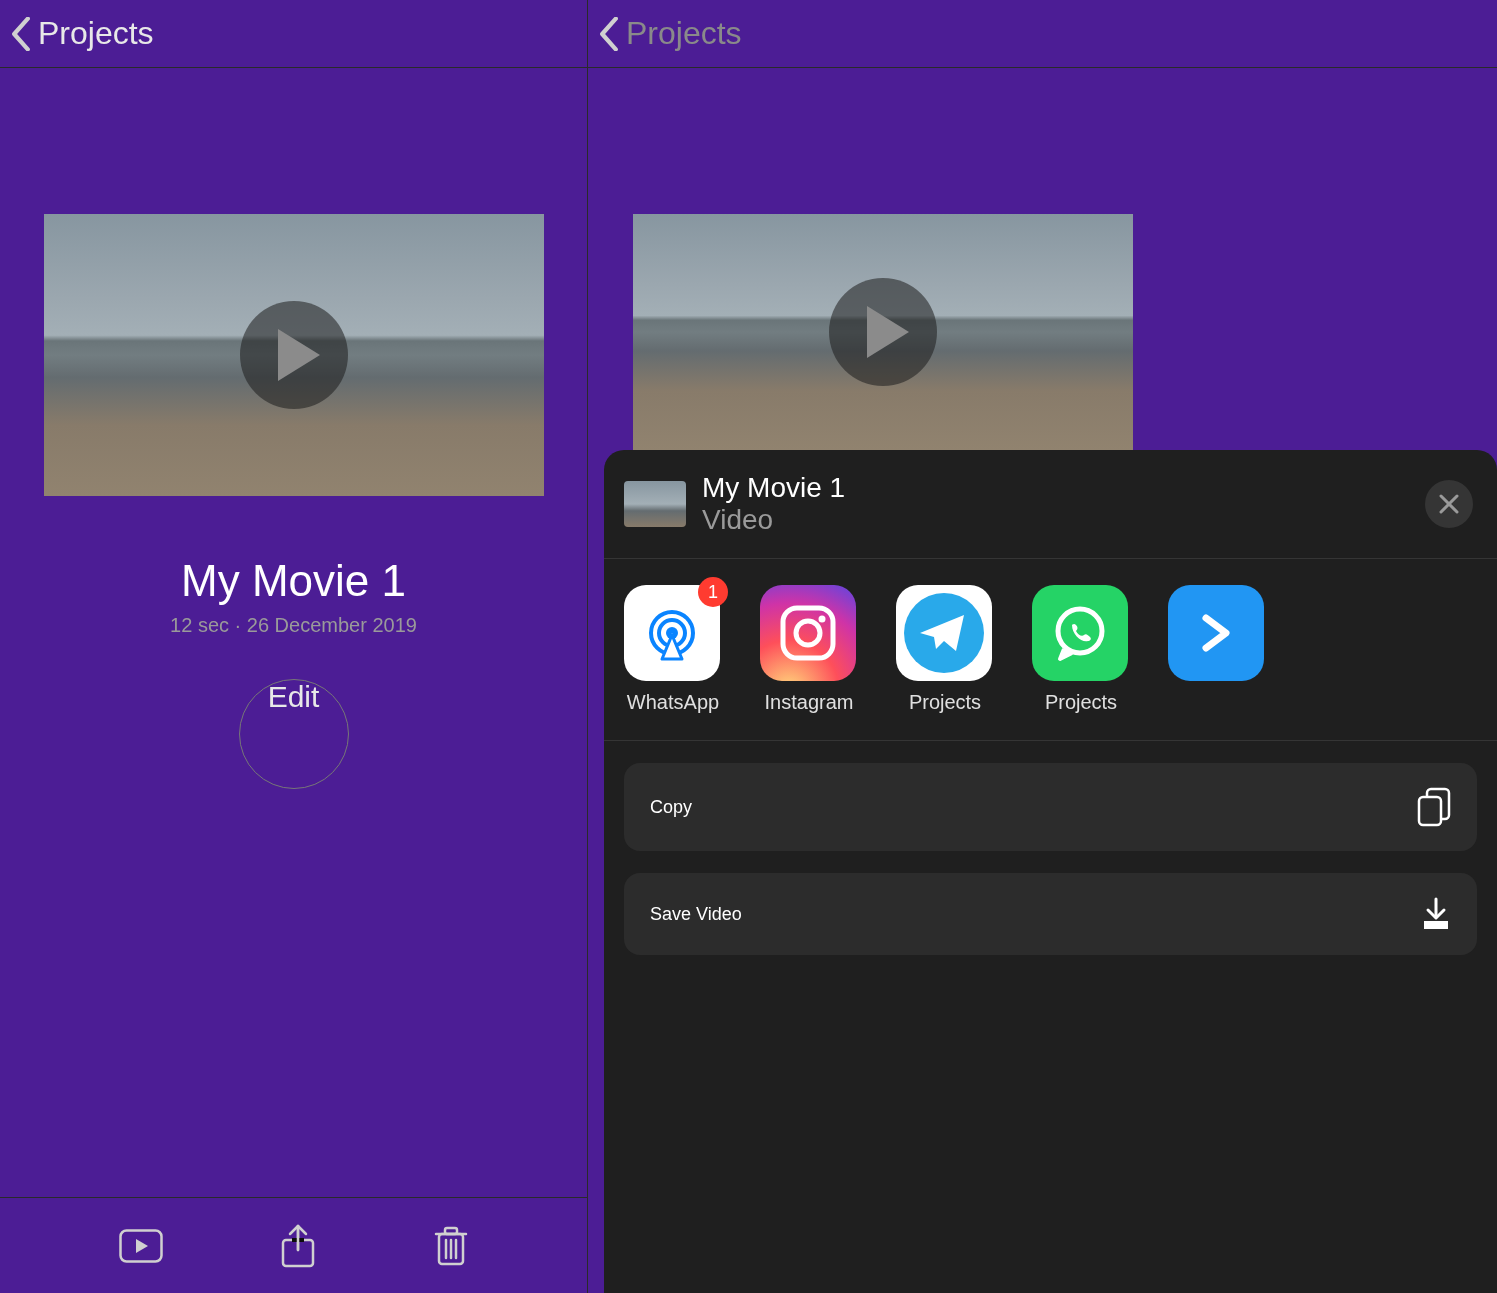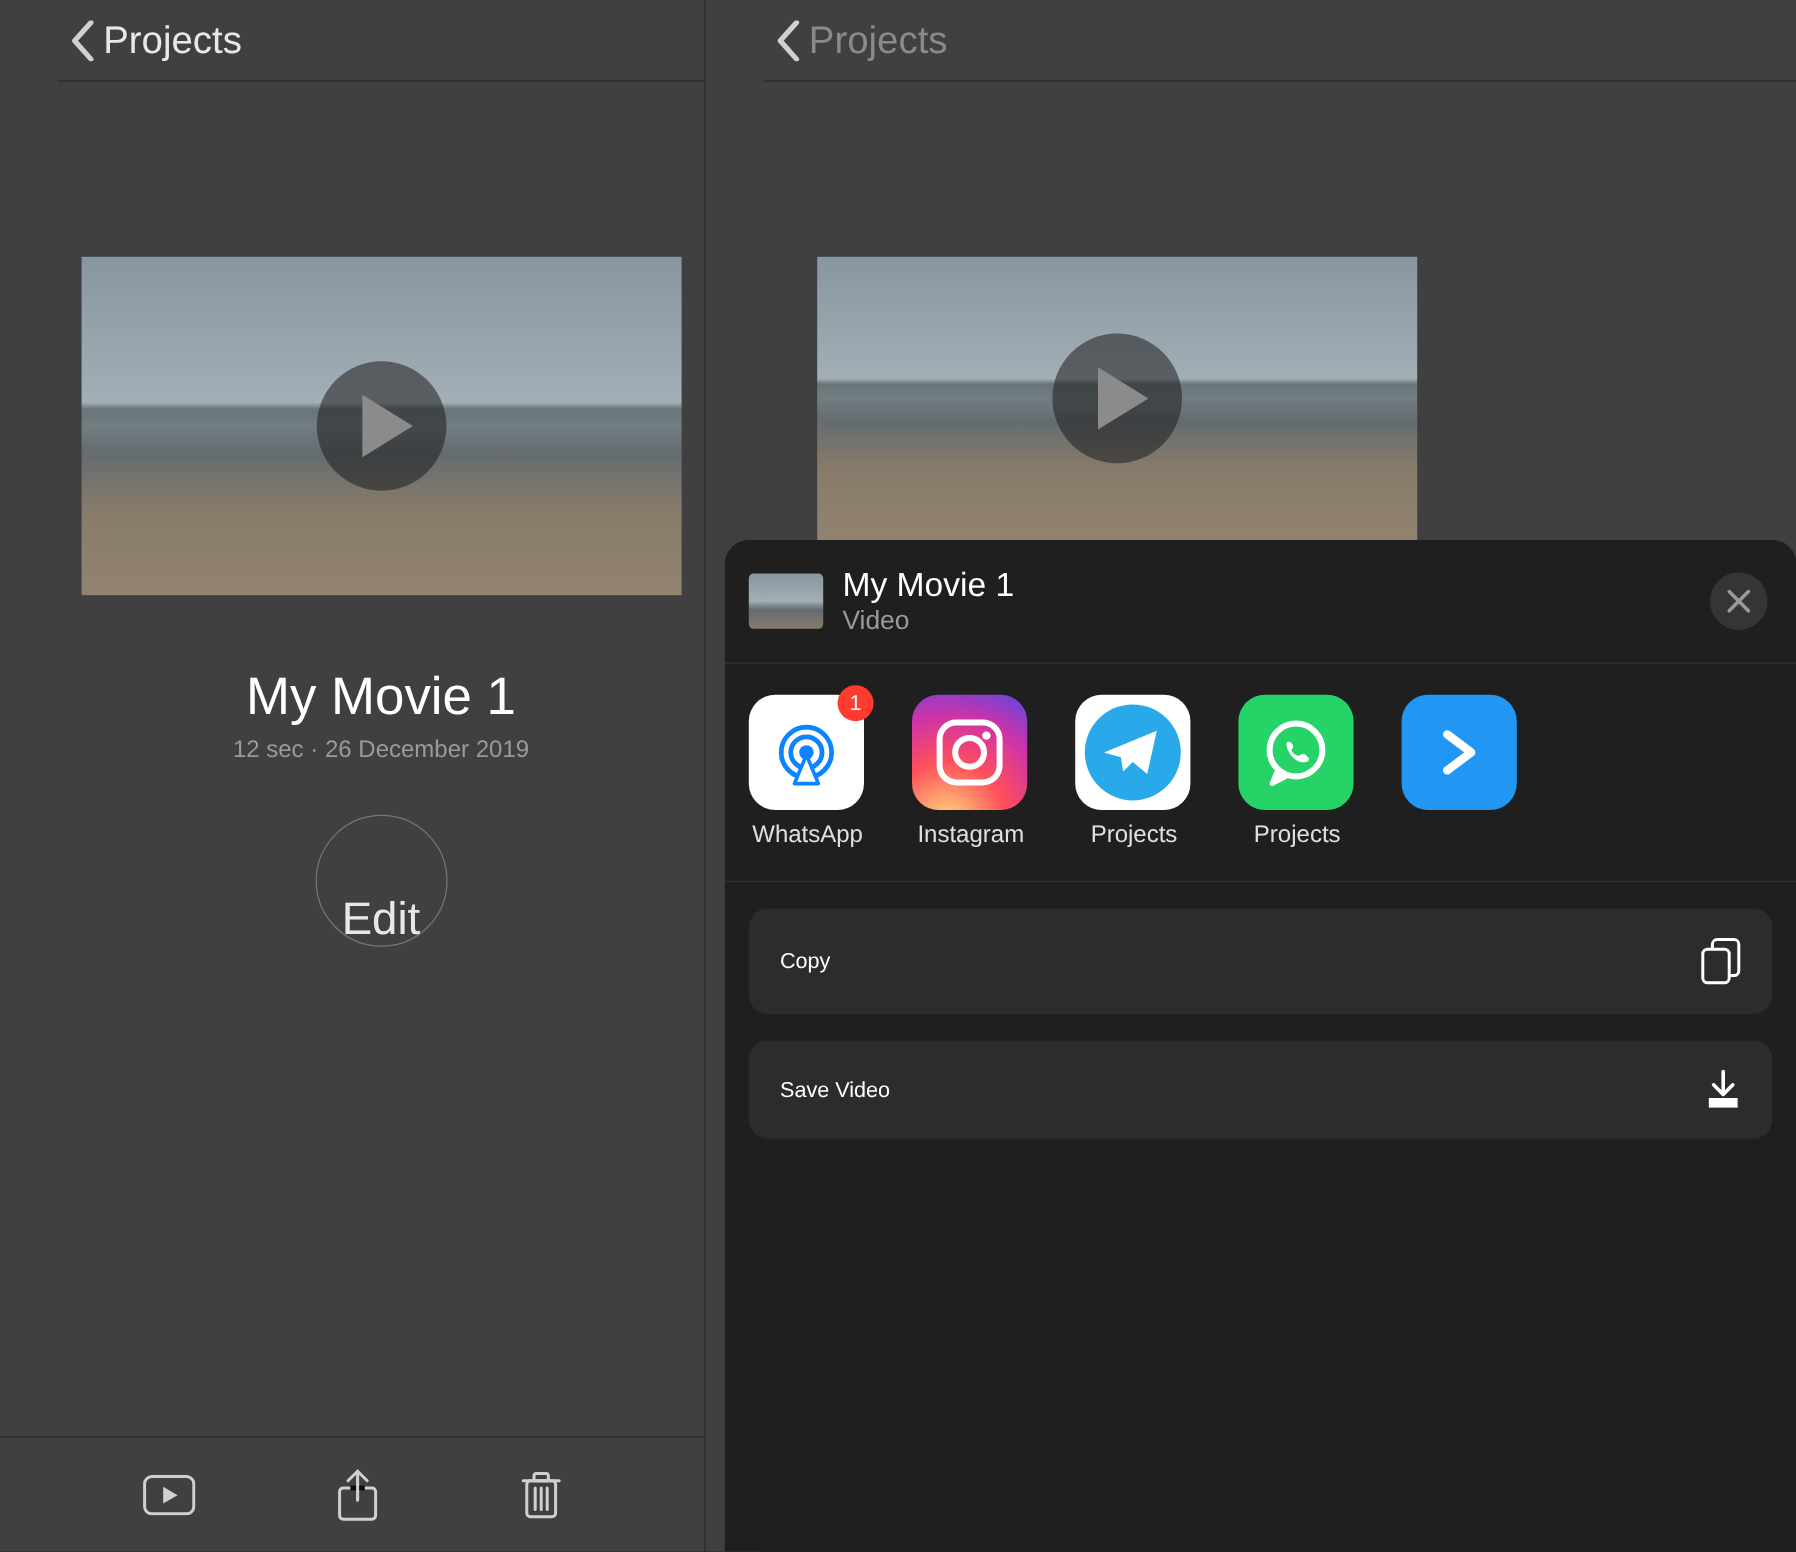--- a/index.html
+++ b/index.html
@@ -8,22 +8,21 @@
     height: 1293px;
     background: #0d0d0d;
     font-family: -apple-system, 'Helvetica Neue', Arial, sans-serif;
     color: #fff;
     overflow: hidden;
     display: flex;
   }
   .pane {
     position: relative;
     height: 100%;
-    background: #404040;
-    padding-left: 48px;
+    background: #4c1d95;
   }
   .pane-left { width: 588px; border-right: 1px solid #2a2a2a; }
   .pane-right { width: 909px; }
 
   .nav-bar {
     height: 68px;
     display: flex;
     align-items: center;
     padding: 0 10px;
     border-bottom: 1px solid #2a2a2a;
@@ -72,23 +71,23 @@
   .movie-meta {
     text-align: center;
     font-size: 20px;
     color: #9a9a9a;
     margin-top: 8px;
   }
   .edit-btn {
     width: 110px; height: 110px;
     border: 1.5px solid #777;
     border-radius: 50%;
-    display: flex; align-items: flex-end; justify-content: center;
+    display: flex; align-items: flex-start; justify-content: center;
     margin: 42px auto 0;
-    font-size: 38px;
+    font-size: 30px;
     color: #e8e8e8;
     cursor: pointer;
   }
 
   .bottom-bar {
     position: absolute;
     bottom: 0; left: 0; right: 0;
     height: 96px;
     border-top: 1px solid #2a2a2a;
     display: flex;
@@ -114,21 +113,21 @@
     padding: 22px 24px 22px 20px;
     border-bottom: 1px solid #353535;
   }
   .sheet-thumb {
     width: 62px; height: 46px;
     background: linear-gradient(to bottom, #8796a0 0%, #a3afb6 50%, #646c70 65%, #887b6a 100%);
     border-radius: 4px;
     margin-right: 16px;
   }
   .sheet-title { font-size: 28px; font-weight: 500; }
-  .sheet-sub { font-size: 22px; color: #9a9a9a; }
+  .sheet-sub { font-size: 28px; color: #9a9a9a; }
   .sheet-close {
     margin-left: auto;
     width: 48px; height: 48px;
     border-radius: 50%;
     background: #353535;
     display: flex; align-items: center; justify-content: center;
     color: #9a9a9a;
     cursor: pointer;
   }
 

